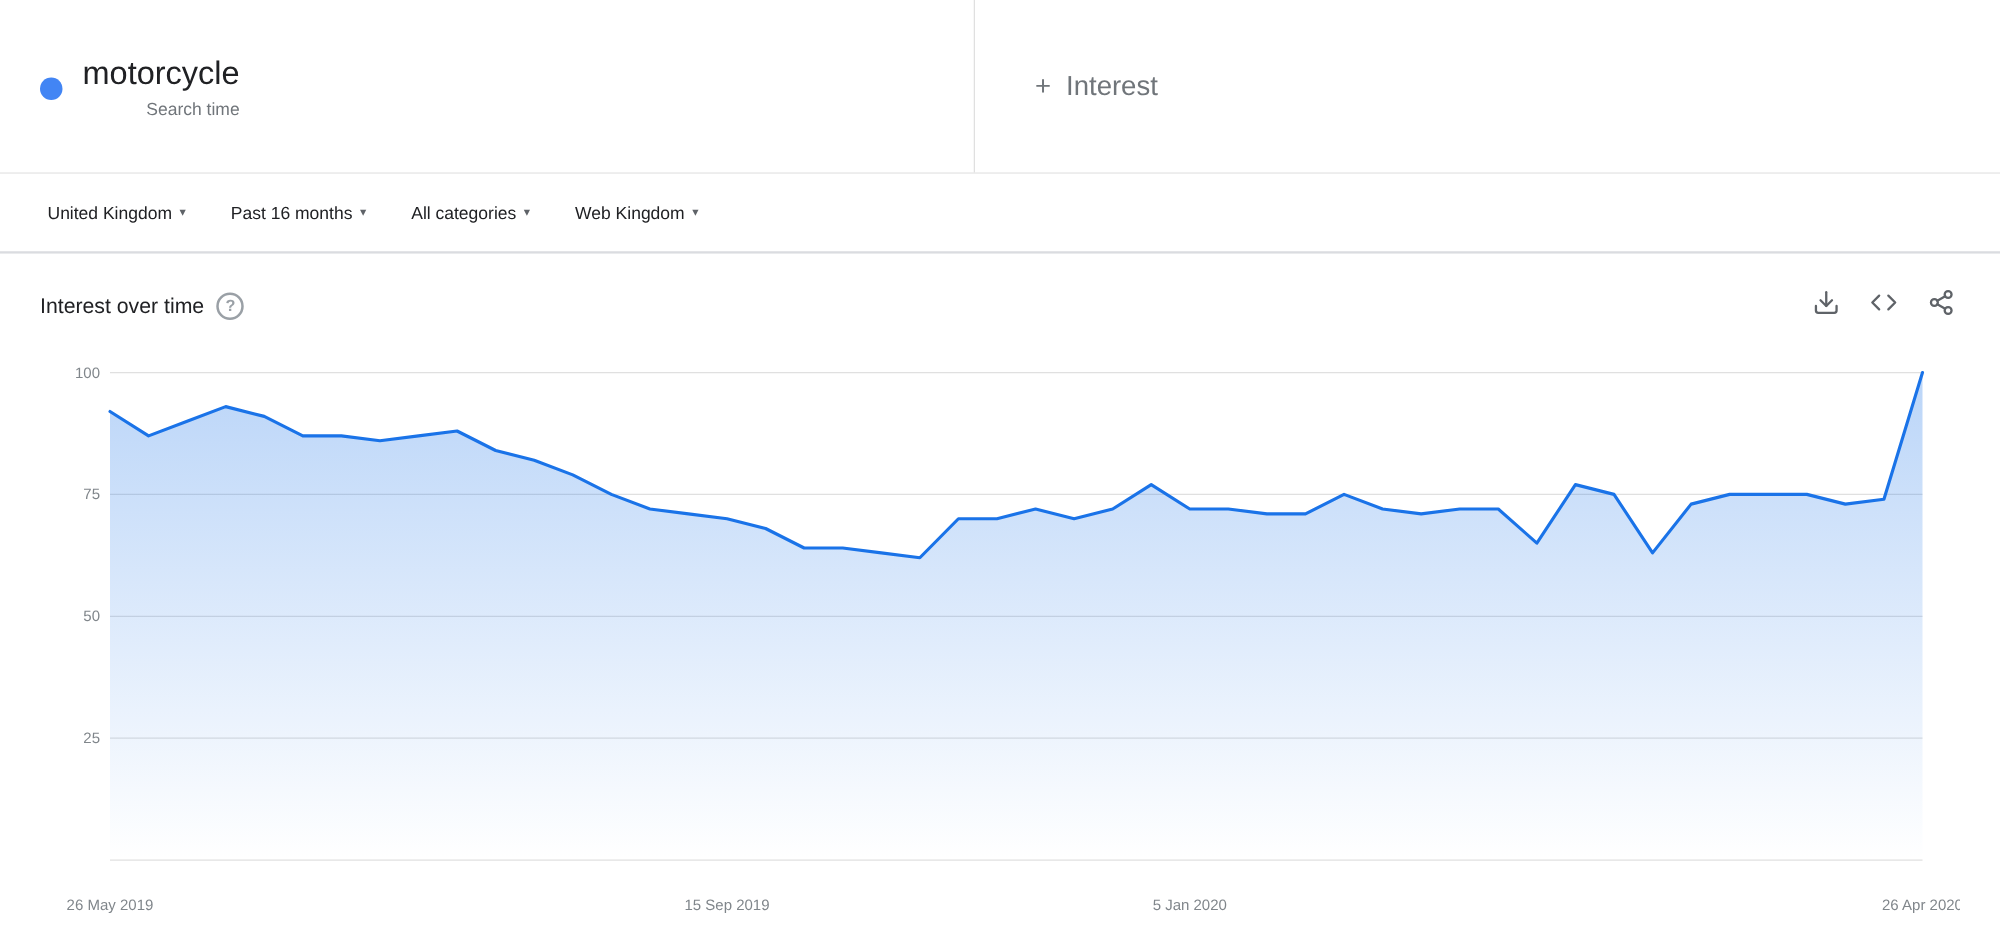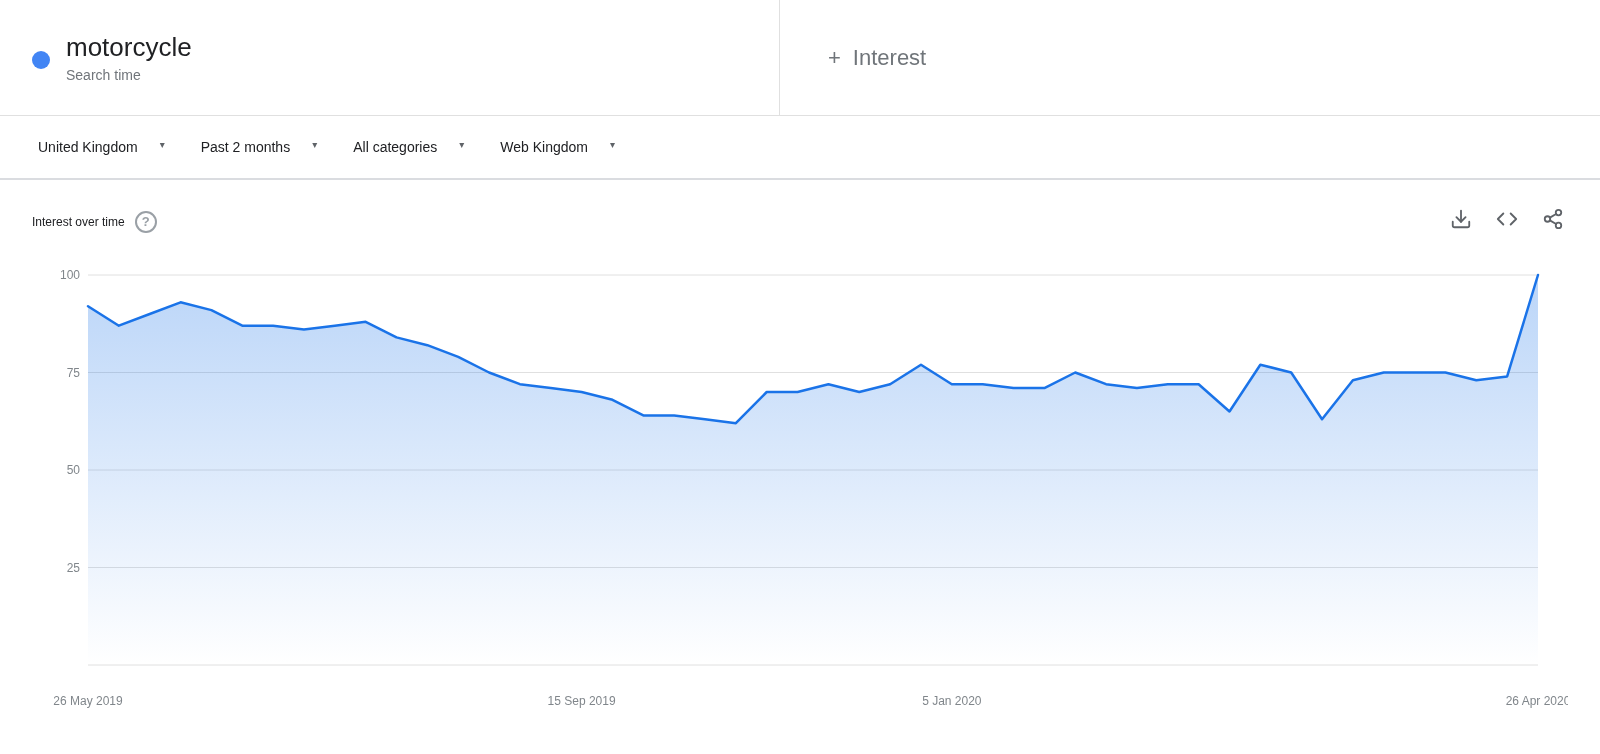--- a/index.html
+++ b/index.html
@@ -1,21 +1,22 @@
 <!DOCTYPE html>
 <html><head>
   <meta charset="utf-8">
   <style>
     * { box-sizing: border-box; margin: 0; padding: 0; }
     body { font-family: Arial, sans-serif; background: #fff; color: #202124; }
 
     .header-section {
       display: flex;
       border-bottom: 1px solid #e0e0e0;
-      height: 116px;
+      height: 139px;
+      text-align: right;
     }
 
     .search-term-box {
       flex: 0 0 780px;
       display: flex;
       align-items: center;
       padding: 24px 32px;
       border-right: 1px solid #e0e0e0;
     }
 
@@ -70,22 +71,22 @@
       align-items: center;
       padding: 0 24px;
       height: 64px;
       border-bottom: 2px solid #dadce0;
       gap: 8px;
       background: #fff;
     }
 
     .filter-btn {
       display: flex;
-      align-items: flex-start;
-      gap: 22px;
+      align-items: center;
+      gap: 6px;
       padding: 8px 14px;
       border: none;
       background: transparent;
       font-size: 14px;
       color: #202124;
       cursor: pointer;
       border-radius: 4px;
     }
 
     .dropdown-arrow {
@@ -105,21 +106,21 @@
       margin-bottom: 16px;
     }
 
     .chart-title-group {
       display: flex;
       align-items: center;
       gap: 10px;
     }
 
     .chart-title {
-      font-size: 12px;
+      font-size: 17px;
       color: #202124;
       font-weight: 400;
     }
 
     .help-circle {
       width: 22px;
       height: 22px;
       border-radius: 50%;
       border: 2px solid #9aa0a6;
       display: flex;
@@ -173,21 +174,21 @@
     <span class="compare-label">Interest</span>
   </div>
 </div>
 
 <div class="filters-section">
   <button class="filter-btn">
     <span>United Kingdom</span>
     <span class="dropdown-arrow">▾</span>
   </button>
   <button class="filter-btn">
-    <span>Past 2 months</span>
+    <span>Past 16 months</span>
     <span class="dropdown-arrow">▾</span>
   </button>
   <button class="filter-btn">
     <span>All categories</span>
     <span class="dropdown-arrow">▾</span>
   </button>
   <button class="filter-btn">
     <span>Web Kingdom</span>
     <span class="dropdown-arrow">▾</span>
   </button>

